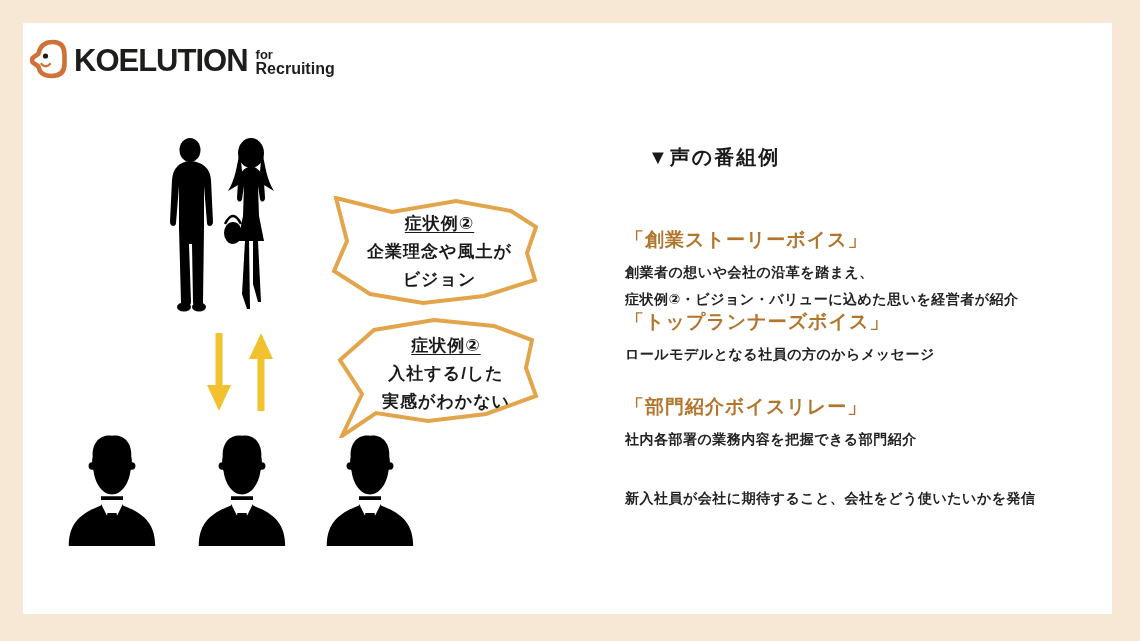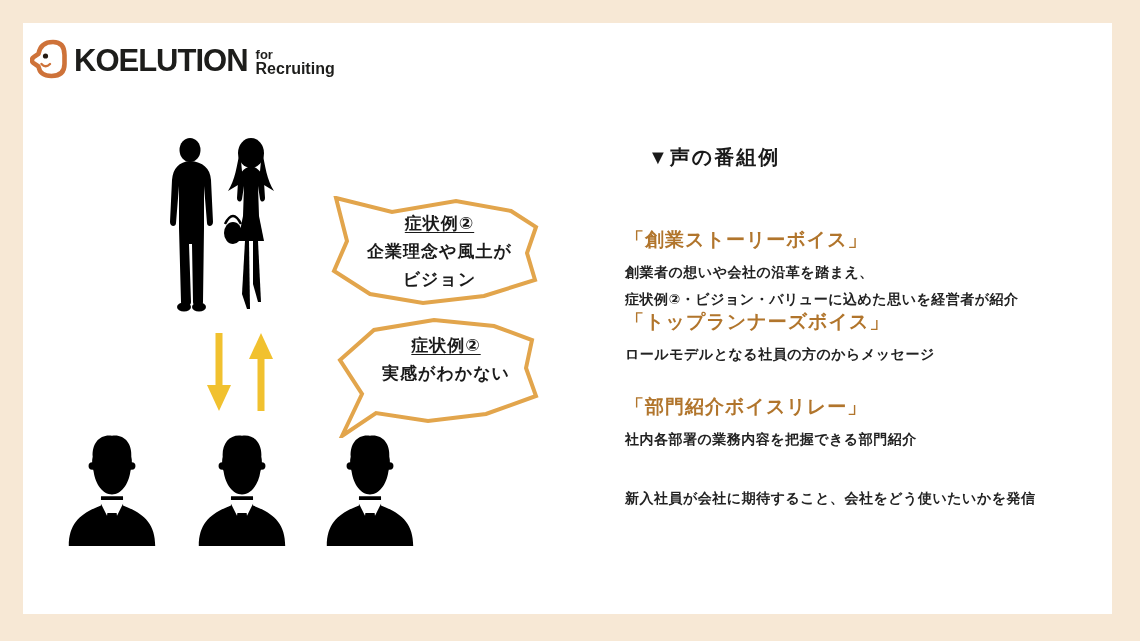--- a/index.html
+++ b/index.html
@@ -164,20 +164,21 @@
       <div>ビジョン</div>
     </div>
   </div>
 
   <div class="bubble-wrap" style="left:336px; top:318px; width:212px; height:120px;">
     <svg class="bubble-svg" width="212" height="120" viewBox="0 0 212 120">
       <polygon points="6,118 26,76 4,42 38,12 98,2 158,8 196,22 190,50 200,78 150,96 92,103 40,95" fill="#FFFFFF" stroke="#E2A54C" stroke-width="4" stroke-linejoin="miter"></polygon>
     </svg>
     <div class="bubble-text">
       <div><span class="bubble-label">症状例②</span></div>
+      <div>入社する/した</div>
       <div>実感がわかない</div>
     </div>
   </div>
 
   <div class="voice-heading">▼声の番組例</div>
 
   <div class="section s1">
     <div class="section-title">「創業ストーリーボイス」</div>
     <div class="section-desc">
       <div>創業者の想いや会社の沿革を踏まえ、</div>

